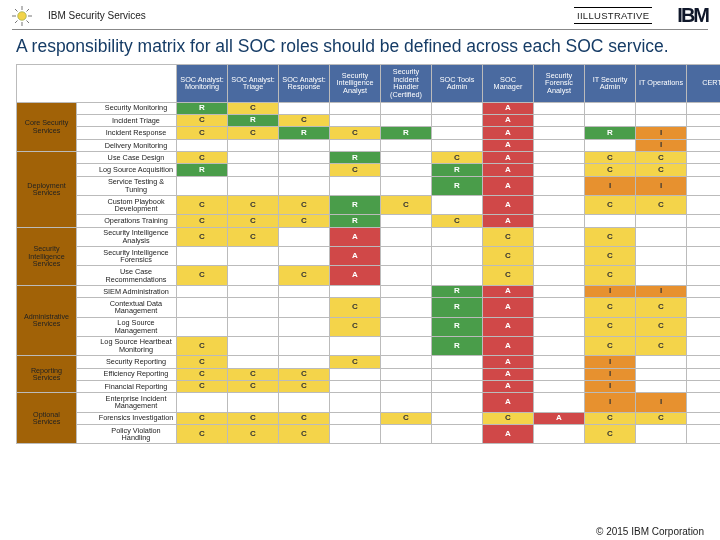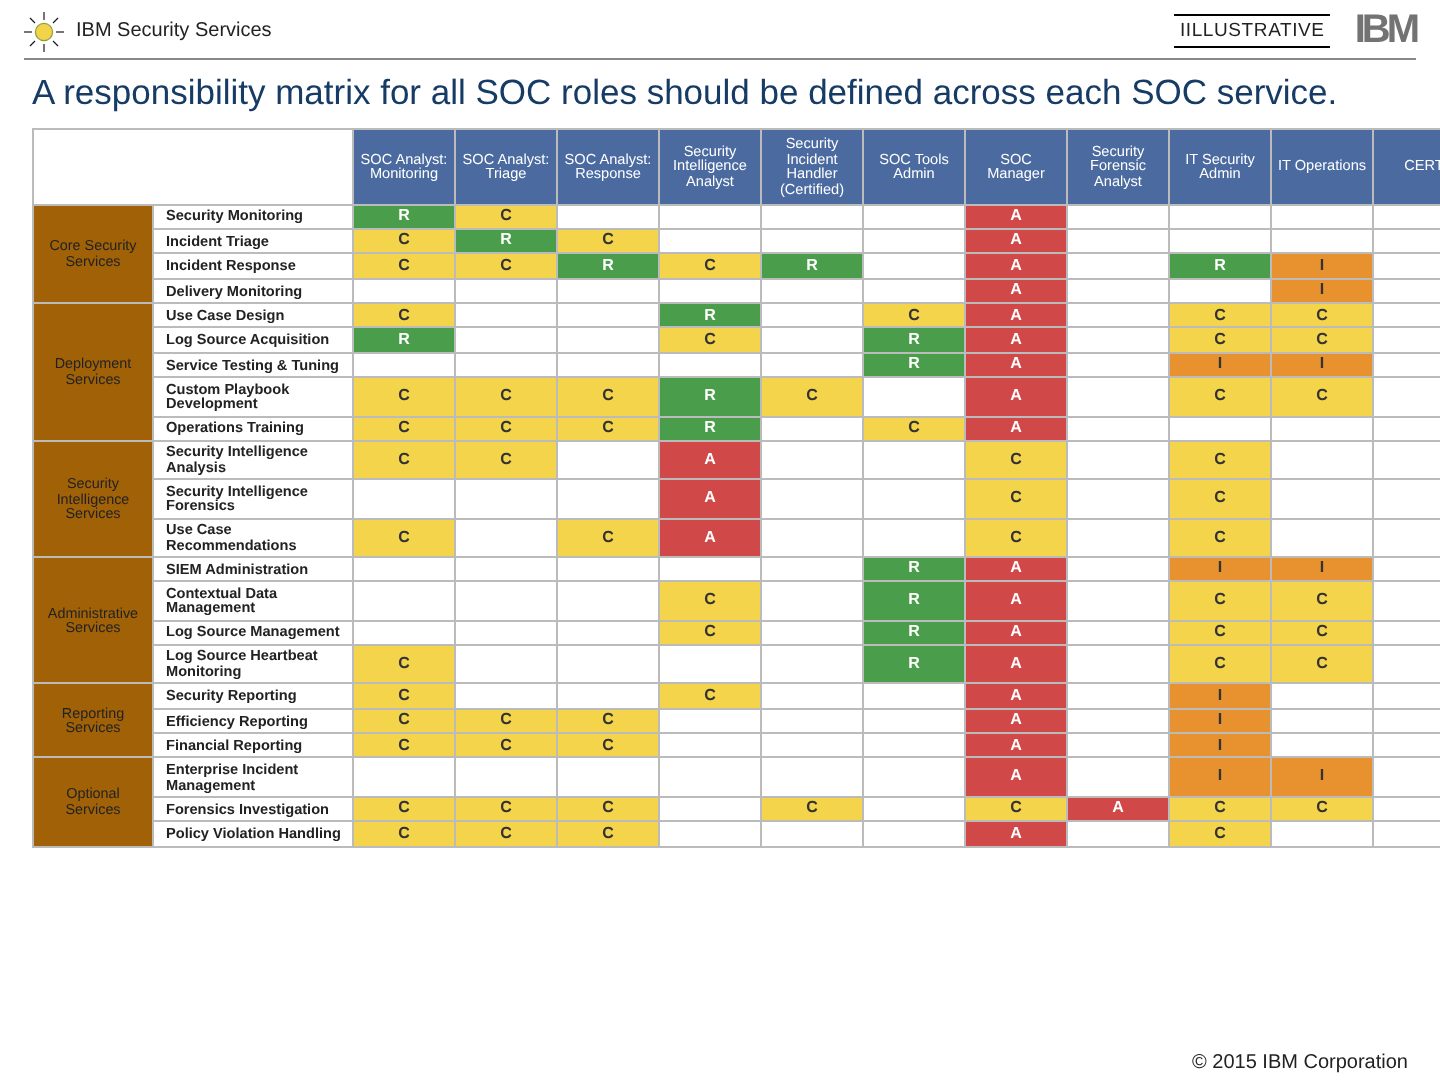--- a/index.html
+++ b/index.html
@@ -14,44 +14,44 @@
   }
   .header {
     display: flex;
     align-items: center;
     justify-content: space-between;
     padding: 4px 12px 2px 12px;
   }
   .header-left {
     display: flex;
     align-items: center;
-    gap: 6px;
+    gap: 16px;
   }
   .sun-icon svg { display: block; }
   .header-title {
     font-size: 10px;
     font-weight: normal;
   }
   .header-right {
     display: flex;
     align-items: center;
-    gap: 12px;
+    gap: 25px;
   }
   .ill-box {
     border-top: 1px solid #000;
     border-bottom: 1px solid #000;
     padding: 2px 3px;
     font-size: 9.5px;
     letter-spacing: 0.3px;
   }
   .ibm-letters {
     font-weight: 700;
     font-size: 20px;
     letter-spacing: -2px;
-    color: #737373;
+    color: #0f172a;
     font-family: "Arial Black", Arial, sans-serif;
   }
   .divider {
     border-top: 1px solid #888;
     margin: 0 12px 6px 12px;
   }
   .subtitle {
     font-size: 17.5px;
     color: #163c66;
     font-weight: 400;
@@ -85,24 +85,23 @@
   th.blank { background: #fff; border: 1px solid #bbb; }
   td.group {
     background: #a16207;
     font-weight: 500;
     font-size: 7.2px;
     padding: 2px;
     writing-mode: horizontal-tb;
   }
   td.service {
     background: #fff;
-    text-align: left;
-    padding-left: 6px;
+    text-align: center;
+    padding-left: 20px;
     font-size: 7.3px;
-    font-weight: bold;
   }
   td.cell { font-weight: 700; font-size: 8px; }
   td.R { background: #4a9d4a; color: #fff; }
   td.A { background: #d04848; color: #fff; }
   td.C { background: #f4d44a; color: #333; }
   td.I { background: #e7912f; color: #333; }
   td.empty { background: #fff; }
   .footer {
     position: absolute;
     bottom: 3px;

